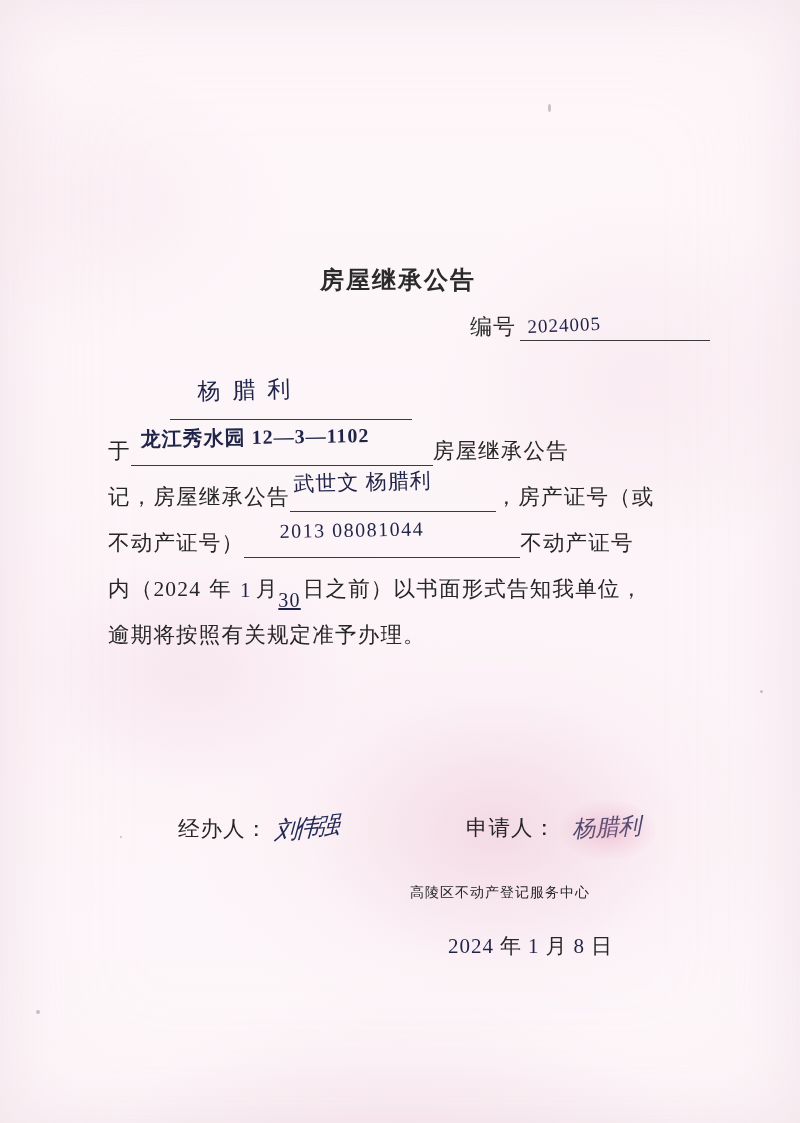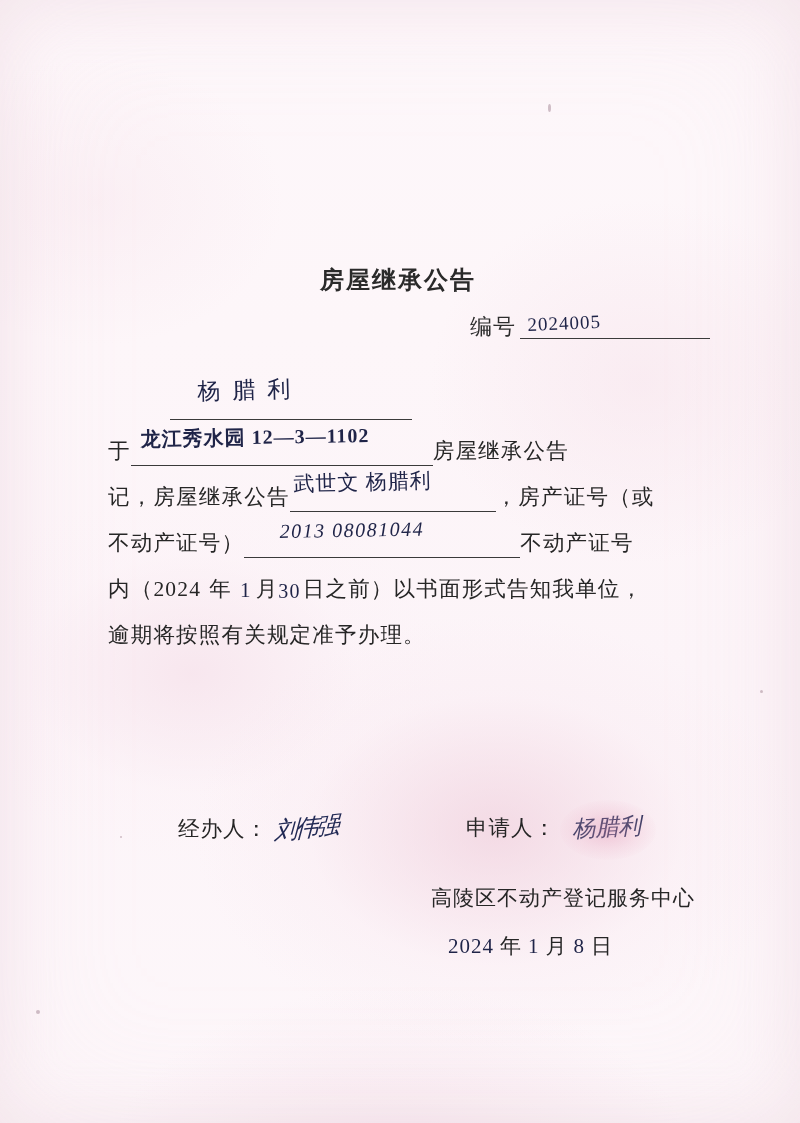--- a/index.html
+++ b/index.html
@@ -57,21 +57,21 @@
     font-family: "Liberation Serif", serif;
   }
   .numline {
     position: absolute;
     top: 312px;
     left: 470px;
     font-size: 22px;
     color: #2d2d2d;
     font-family: "Liberation Serif", serif;
     display: flex;
-    align-items: flex-start;
+    align-items: center;
     letter-spacing: 1px;
   }
   .numline .ul {
     display: inline-block;
     width: 190px;
     border-bottom: 1.6px solid #3a3a3a;
     height: 26px;
     margin-left: 4px;
     position: relative;
   }
@@ -122,22 +122,22 @@
     color: #262626;
     font-family: "Liberation Serif", serif;
     letter-spacing: 1px;
   }
   .sig-left { position: absolute; left: 178px; top: 12px; }
   .sig-right { position: absolute; left: 466px; top: 12px; }
 
   .footer-org {
     position: absolute;
     top: 884px;
-    left: 431px;
-    font-size: 21px;
+    left: 410px;
+    font-size: 14px;
     color: #262626;
     font-family: Liberation Serif, serif;
     letter-spacing: 1px;
   }
   .footer-date {
     position: absolute;
     top: 932px;
     left: 448px;
     font-size: 21px;
     color: #262626;
@@ -200,28 +200,28 @@
         </span><span>房屋继承公告</span>
       </div>
 
       <div class="line">
         <span>记，房屋继承公告</span><span class="blank" style="width:206px;">
           <span class="hw ink" style="left:4px;bottom:4px;font-size:21px;letter-spacing:1px;transform:rotate(-1.5deg);">武世文  杨腊利</span>
         </span><span>，房产证号（或</span>
       </div>
 
       <div class="line">
-        <span>不动产证号）</span><span class="blank" style="width:276px;font-style:italic;">
+        <span>不动产证号）</span><span class="blank" style="width:276px;">
           <span class="hw ink" style="left:36px;bottom:3px;font-size:20px;letter-spacing:1.5px;transform:rotate(-1deg);">2013 08081044</span>
         </span><span>不动产证号</span>
       </div>
 
 
       <div class="line">
-        <span>内（</span><span>2024</span><span style="margin:0 8px;">年</span><span class="hw ink" style="position:relative;font-size:21px;top:1px;">1</span><span style="margin-left:4px;">月</span><span class="hw ink" style="position:relative;font-size:20px;top:2px;margin-right:2px;">30</span><span>日之前）以书面形式告知我单位，</span>
+        <span>内（</span><span>2024</span><span style="margin:0 8px;">年</span><span class="hw ink" style="position:relative;font-size:21px;top:1px;">1</span><span style="margin-left:4px;">月</span><span class="hw ink" style="position:relative;font-size:20px;top:11px;margin-right:2px;text-decoration:underline;">30</span><span>日之前）以书面形式告知我单位，</span>
       </div>
 
       <div class="line">
         <span>逾期将按照有关规定准予办理。</span>
       </div>
     </div>
 
     <div class="sig-block">
       <div class="sig-left">
         <span>经办人：</span>

